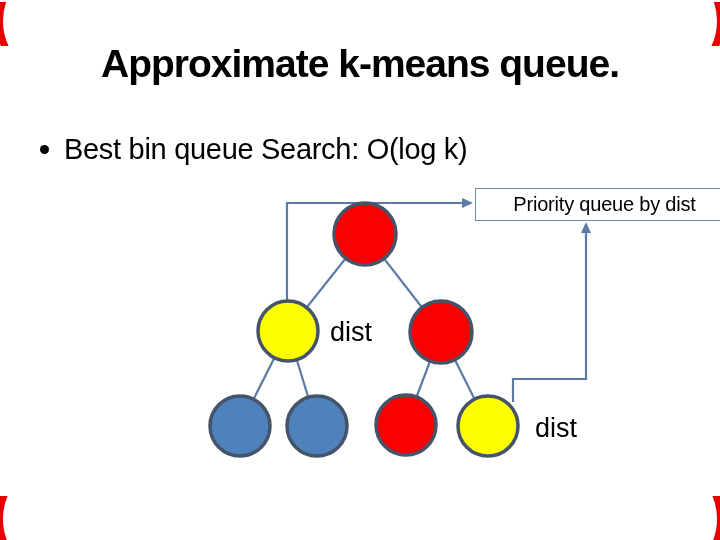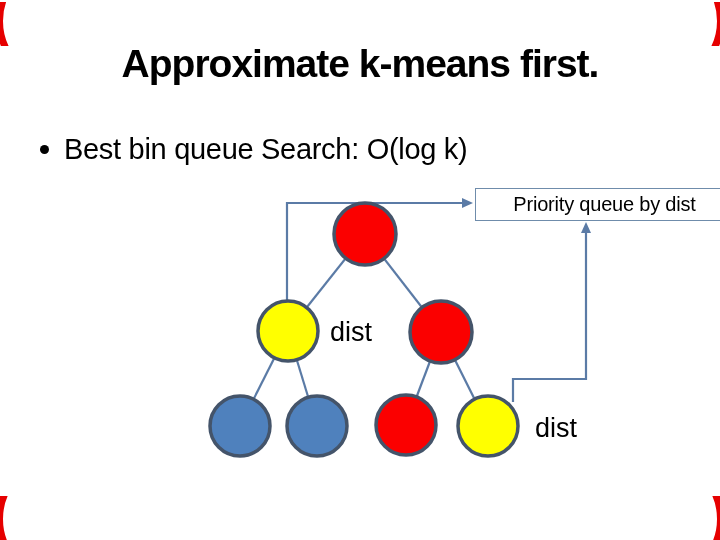--- a/index.html
+++ b/index.html
@@ -58,21 +58,21 @@
   <div class="corner-mark" id="corner-tr">
       <div class="arc"></div>
     </div>
   <div class="corner-mark" id="corner-bl">
       <div class="arc"></div>
     </div>
   <div class="corner-mark" id="corner-br">
       <div class="arc"></div>
     </div>
 
-  <h1 id="slide-title">Approximate k-means first.</h1>
+  <h1 id="slide-title">Approximate k-means queue.</h1>
 
   <div id="bullet-row">
     <span id="bullet-dot"></span>
     <span id="bullet-text">Best bin queue Search: O(log k)</span>
   </div>
 
   <svg id="tree-svg" viewBox="0 0 720 540">
       <line x1="365" y1="234" x2="288" y2="331" stroke="#5b7ba6" stroke-width="2.2"></line>
       <line x1="365" y1="234" x2="441" y2="332" stroke="#5b7ba6" stroke-width="2.2"></line>
       <line x1="288" y1="331" x2="240" y2="426" stroke="#5b7ba6" stroke-width="2.2"></line>

